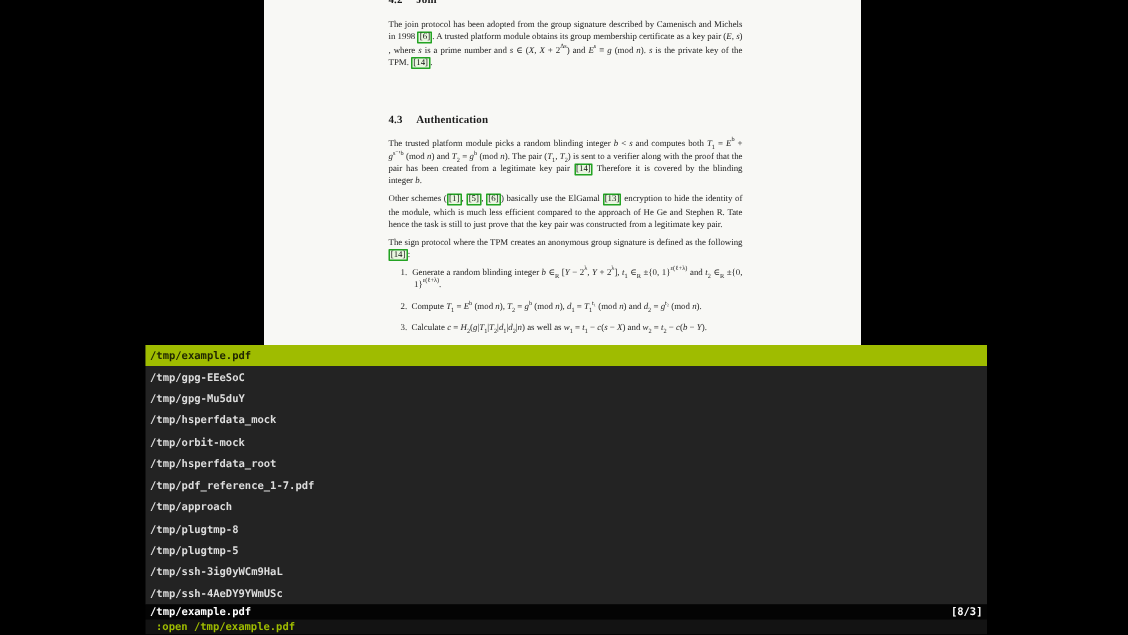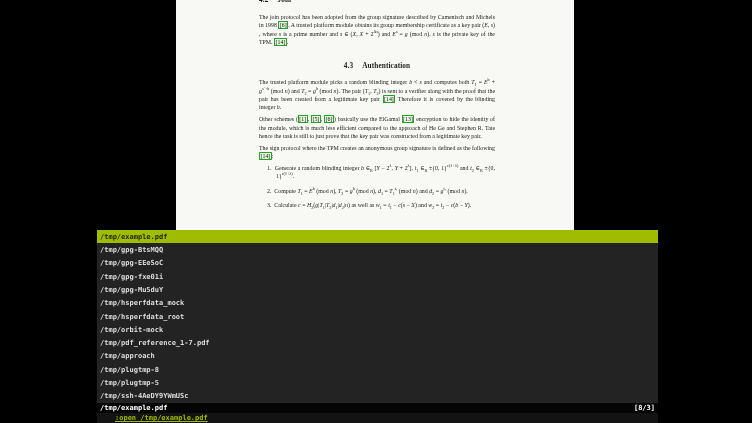--- a/index.html
+++ b/index.html
@@ -7,21 +7,21 @@
   .stage{position:relative;width:752px;height:423px;background:#000;}
 
   
   .pdf-page{position:absolute;left:176px;top:0;width:398px;height:231px;background:#f8f8f5;
     overflow:hidden;color:#1c1c1c;}
   .textcol{position:absolute;left:83px;top:0;width:236px;
     font-family:"Liberation Serif","DejaVu Serif",serif;}
   .sec-head{font-weight:bold;font-size:7.3px;line-height:8px;letter-spacing:.1px;}
   .sec-head .num{margin-right:9px;}
   #h42{margin-top:-4px;}
-  #h43{margin-top:16px;text-align:center;}
+  #h43{margin-top:30px;}
   .para{font-size:5.9px;line-height:8.35px;text-align:justify;margin:0;}
   #p1{margin-top:9px;}
   #p2{margin-top:8px;}
   #p3{margin-top:3.5px;}
   #p4{margin-top:3.5px;}
   .oli{font-size:5.9px;line-height:8.35px;text-align:justify;margin:0;
     padding-left:17px;text-indent:-9px;}
   #li1{margin-top:3.5px;}
   #li2{margin-top:6px;}
   #li3{margin-top:6px;}
@@ -34,21 +34,21 @@
     background:#232323;display:flex;flex-direction:column;}
   .crow{flex:1 1 auto;display:flex;align-items:center;padding-left:3px;
     font-size:7px;font-weight:bold;color:#dddddd;white-space:nowrap;}
   .crow.selected{background:#9fbc00;color:#1e2400;}
   .statusbar{position:absolute;left:97px;top:403px;width:561px;height:10px;
     background:#040404;color:#ffffff;font-size:7px;font-weight:bold;
     display:flex;align-items:center;justify-content:space-between;
     padding:0 3px;box-sizing:border-box;}
   .inputbar{position:absolute;left:97px;top:413px;width:561px;height:10px;
     background:#131313;color:#9fbc00;font-size:7px;font-weight:bold;
-    display:flex;align-items:center;padding:0 18px;box-sizing:border-box;text-decoration:underline;}
+    display:flex;align-items:center;padding:0 7px;box-sizing:border-box;}
 </style>
 </head>
 <body>
 
 <div class="stage">
 
   <div class="pdf-page">
     <div class="textcol">
       <div class="sec-head" id="h42">
         <span class="num">4.2</span><span>Join</span>
@@ -61,31 +61,30 @@
       <p class="para" id="p3">Other schemes (<span class="lnk">[1]</span>, <span class="lnk">[5]</span>, <span class="lnk">[6]</span>) basically use the ElGamal <span class="lnk">[13]</span> encryption to hide the identity of the module, which is much less efficient compared to the approach of He Ge and Stephen R. Tate hence the task is still to just prove that the key pair was constructed from a legitimate key pair.</p>
       <p class="para" id="p4">The sign protocol where the TPM creates an anonymous group signature is defined as the following <span class="lnk">[14]</span>:</p>
       <div class="oli" id="li1">1.&nbsp; Generate a random blinding integer <i>b</i> ∈<sub>R</sub> [<i>Y</i> − 2<sup>λ</sup>, <i>Y</i> + 2<sup>λ</sup>], <i>t</i><sub>1</sub> ∈<sub>R</sub> ±{0, 1}<sup>ε(ℓ+λ)</sup> and <i>t</i><sub>2</sub> ∈<sub>R</sub> ±{0, 1}<sup>ε(ℓ+λ)</sup>.</div>
       <div class="oli" id="li2">2.&nbsp; Compute <i>T</i><sub>1</sub> = <i>E</i><sup>b</sup> (mod <i>n</i>), <i>T</i><sub>2</sub> = <i>g</i><sup>b</sup> (mod <i>n</i>), <i>d</i><sub>1</sub> = <i>T</i><sub>1</sub><sup>t₁</sup> (mod <i>n</i>) and <i>d</i><sub>2</sub> = <i>g</i><sup>t₂</sup> (mod <i>n</i>).</div>
       <div class="oli" id="li3">3.&nbsp; Calculate <i>c</i> = <i>H</i><sub>2</sub>(<i>g</i>|<i>T</i><sub>1</sub>|<i>T</i><sub>2</sub>|<i>d</i><sub>1</sub>|<i>d</i><sub>2</sub>|<i>n</i>) as well as <i>w</i><sub>1</sub> = <i>t</i><sub>1</sub> − <i>c</i>(<i>s</i> − <i>X</i>) and <i>w</i><sub>2</sub> = <i>t</i><sub>2</sub> − <i>c</i>(<i>b</i> − <i>Y</i>).</div>
     </div>
   </div>
 
   <div class="completion">
     <div class="crow selected">/tmp/example.pdf</div>
-    <div class="crow">/tmp/gpg-BtsMQQ</div>
     <div class="crow">/tmp/gpg-EEeSoC</div>
-    <div class="crow">/tmp/gpg-fxe01i</div>
     <div class="crow">/tmp/gpg-Mu5duY</div>
     <div class="crow">/tmp/hsperfdata_mock</div>
+    <div class="crow">/tmp/orbit-mock</div>
     <div class="crow">/tmp/hsperfdata_root</div>
-    <div class="crow">/tmp/orbit-mock</div>
     <div class="crow">/tmp/pdf_reference_1-7.pdf</div>
     <div class="crow">/tmp/approach</div>
     <div class="crow">/tmp/plugtmp-8</div>
     <div class="crow">/tmp/plugtmp-5</div>
+    <div class="crow">/tmp/ssh-3ig0yWCm9HaL</div>
     <div class="crow">/tmp/ssh-4AeDY9YWmUSc</div>
   </div>
 
   <div class="statusbar">
     <span>/tmp/example.pdf</span>
     <span>[8/3]</span>
   </div>
 
   <div class="inputbar">
     <span>:open /tmp/example.pdf</span>

